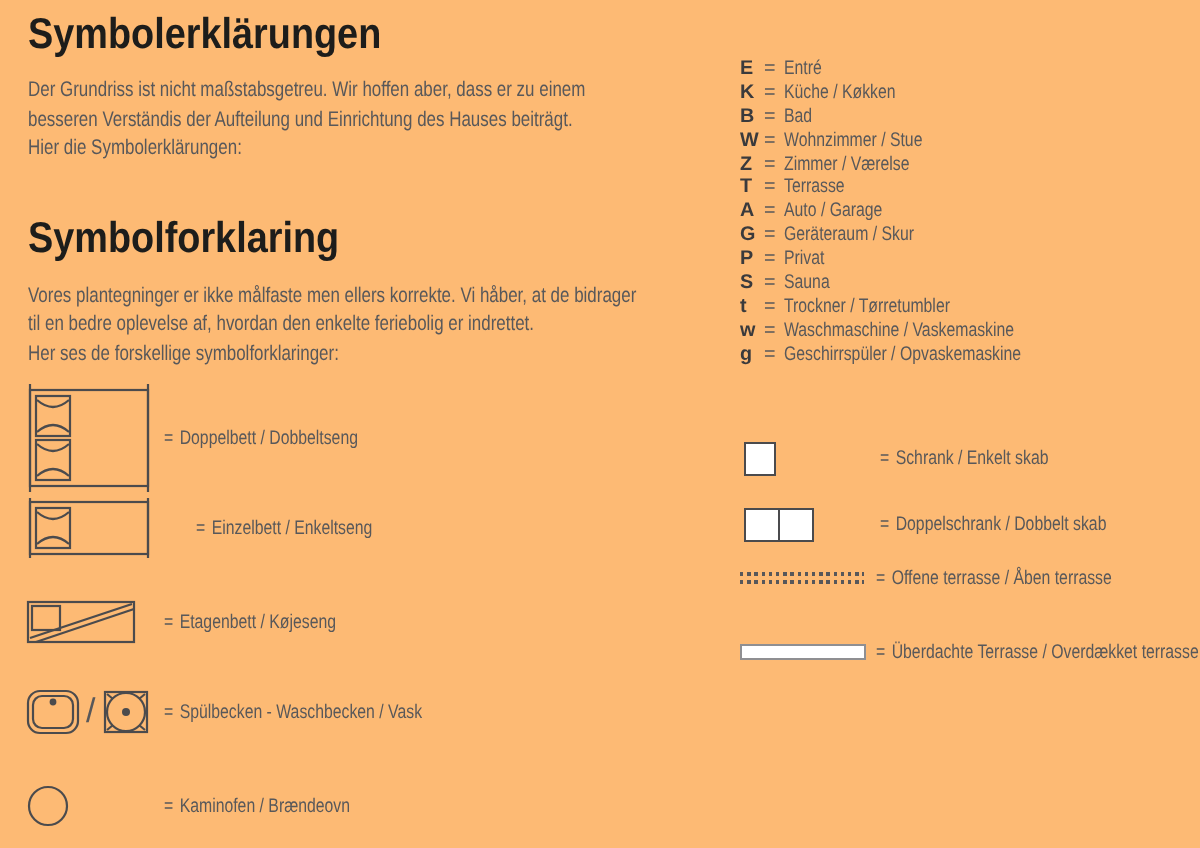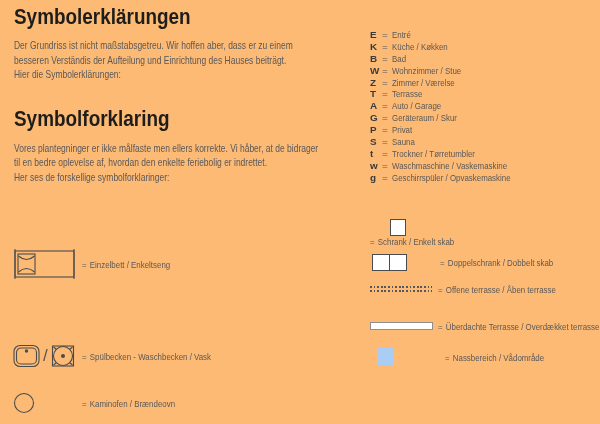--- a/index.html
+++ b/index.html
@@ -61,35 +61,62 @@
       <div>Hier die Symbolerklärungen:</div>
     </div>
     <h1 class="title second">Symbolforklaring</h1>
     <div class="para danish">
       <div>Vores plantegninger er ikke målfaste men ellers korrekte. Vi håber, at de bidrager</div>
       <div>til en bedre oplevelse af, hvordan den enkelte feriebolig er indrettet.</div>
       <div>Her ses de forskellige symbolforklaringer:</div>
     </div>
   </div>
 
-
-  <div class="sym-row left-row" style="left:13px; top:249px; height:30px;">
+  <div class="sym-row left-row" style="left:13px; top:192px; height:54px;">
+    <div class="icon-cell">
+      <svg width="63" height="54" viewBox="0 0 63 54">
+        <line class="st" x1="2" y1="0" x2="2" y2="54"></line>
+        <line class="st" x1="61" y1="0" x2="61" y2="54"></line>
+        <rect class="st" x="2" y="3" width="59" height="48"></rect>
+        <rect class="st" x="5" y="6" width="17" height="20"></rect>
+        <path class="st" d="M5.5,8 Q13.5,15 21.5,8"></path>
+        <path class="st" d="M5.5,24 Q13.5,17 21.5,24"></path>
+        <rect class="st" x="5" y="28" width="17" height="20"></rect>
+        <path class="st" d="M5.5,30 Q13.5,37 21.5,30"></path>
+        <path class="st" d="M5.5,46 Q13.5,39 21.5,46"></path>
+      </svg>
+    </div>
+    <div class="lbl cx"><span class="eq">=</span><span>Doppelbett / Dobbeltseng</span></div>
+  </div>
+
+  <div class="sym-row left-row" style="left:13px; top:249px; height:30px;gap:16px;">
     <div class="icon-cell">
       <svg width="63" height="30" viewBox="0 0 63 30">
         <line class="st" x1="2" y1="0" x2="2" y2="30"></line>
         <line class="st" x1="61" y1="0" x2="61" y2="30"></line>
         <rect class="st" x="2" y="2" width="59" height="26"></rect>
         <rect class="st" x="5" y="5" width="17" height="20"></rect>
         <path class="st" d="M5.5,7 Q13.5,14 21.5,7"></path>
         <path class="st" d="M5.5,23 Q13.5,16 21.5,23"></path>
       </svg>
     </div>
     <div class="lbl cx"><span class="eq">=</span><span>Einzelbett / Enkeltseng</span></div>
   </div>
 
+  <div class="sym-row left-row" style="left:13px; top:299px; height:24px;">
+    <div class="icon-cell">
+      <svg width="56" height="23" viewBox="0 0 56 23">
+        <rect class="st" x="1" y="1" width="53" height="20"></rect>
+        <rect class="st" x="3" y="3" width="14" height="12"></rect>
+        <line class="st" x1="2" y1="19" x2="53" y2="2"></line>
+        <line class="st" x1="5" y1="21" x2="54" y2="4.5"></line>
+      </svg>
+    </div>
+    <div class="lbl cx"><span class="eq">=</span><span>Etagenbett / Køjeseng</span></div>
+  </div>
 
   <div class="sym-row left-row" style="left:13px; top:343px; height:26px;">
     <div class="icon-cell">
       <svg width="27" height="24" viewBox="0 0 27 24">
         <rect class="st" x="1" y="1.5" width="25" height="21" rx="6"></rect>
         <rect class="st" x="3.5" y="4" width="20" height="16" rx="4.5"></rect>
         <circle cx="13.5" cy="7" r="1.7" fill="#4b4b4d"></circle>
       </svg>
       <span class="slash">/</span>
       <svg width="25" height="24" viewBox="0 0 25 24">
@@ -176,21 +203,21 @@
         <span class="abbr-desc cx">Waschmaschine / Vaskemaskine</span>
       </div>
     <div class="abbr-row">
         <span class="abbr-letter">g</span>
         <span class="abbr-eq">=</span>
         <span class="abbr-desc cx">Geschirrspüler / Opvaskemaskine</span>
       </div>
   </div>
 
 
-  <div class="sym-row right-row" style="left:370px; top:219px; height:20px;flex-direction:column;">
+  <div class="sym-row right-row" style="left:370px; top:219px; height:20px;">
     <div class="icon-cell" style="padding-left:2px;">
       <div class="sq"></div>
     </div>
     <div class="lbl cx"><span class="eq">=</span><span>Schrank / Enkelt skab</span></div>
   </div>
 
   <div class="sym-row right-row" style="left:370px; top:283px; height:12px;">
     <div class="icon-cell">
       <div class="dots">
         <div class="dotrow"></div>
@@ -210,21 +237,15 @@
     <div class="lbl cx"><span class="eq">=</span><span>Doppelschrank / Dobbelt skab</span></div>
   </div>
 
   <div class="sym-row right-row" style="left:370px; top:320px; height:12px;">
     <div class="icon-cell">
       <div class="bar"></div>
     </div>
     <div class="lbl cx"><span class="eq">=</span><span>Überdachte Terrasse / Overdækket terrasse</span></div>
   </div>
 
-  <div class="sym-row right-row" style="left:370px; top:347px; height:20px;">
-    <div class="icon-cell" style="padding-left:7px;">
-      <div class="bluesq" style="background: rgb(170, 205, 245);"></div>
-    </div>
-    <div class="lbl cx"><span class="eq">=</span><span>Nassbereich / Vådområde</span></div>
-  </div>
 
 
 </div>
 
 </body></html>

